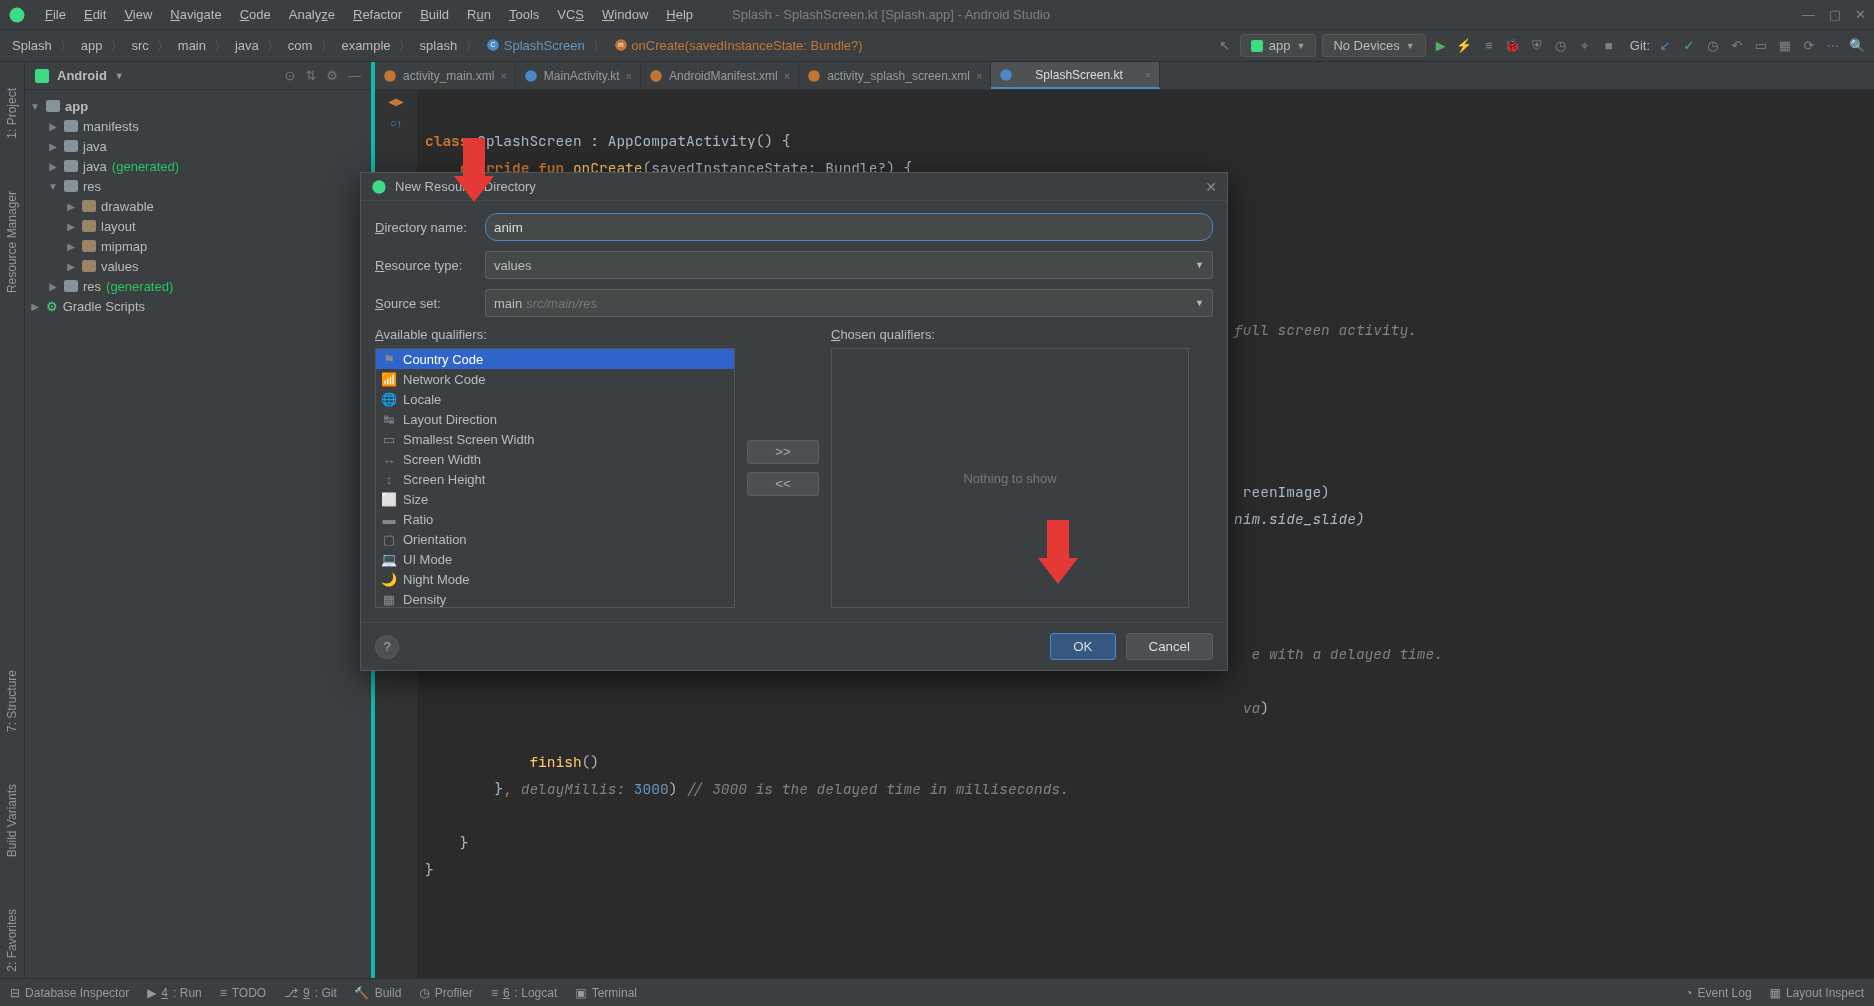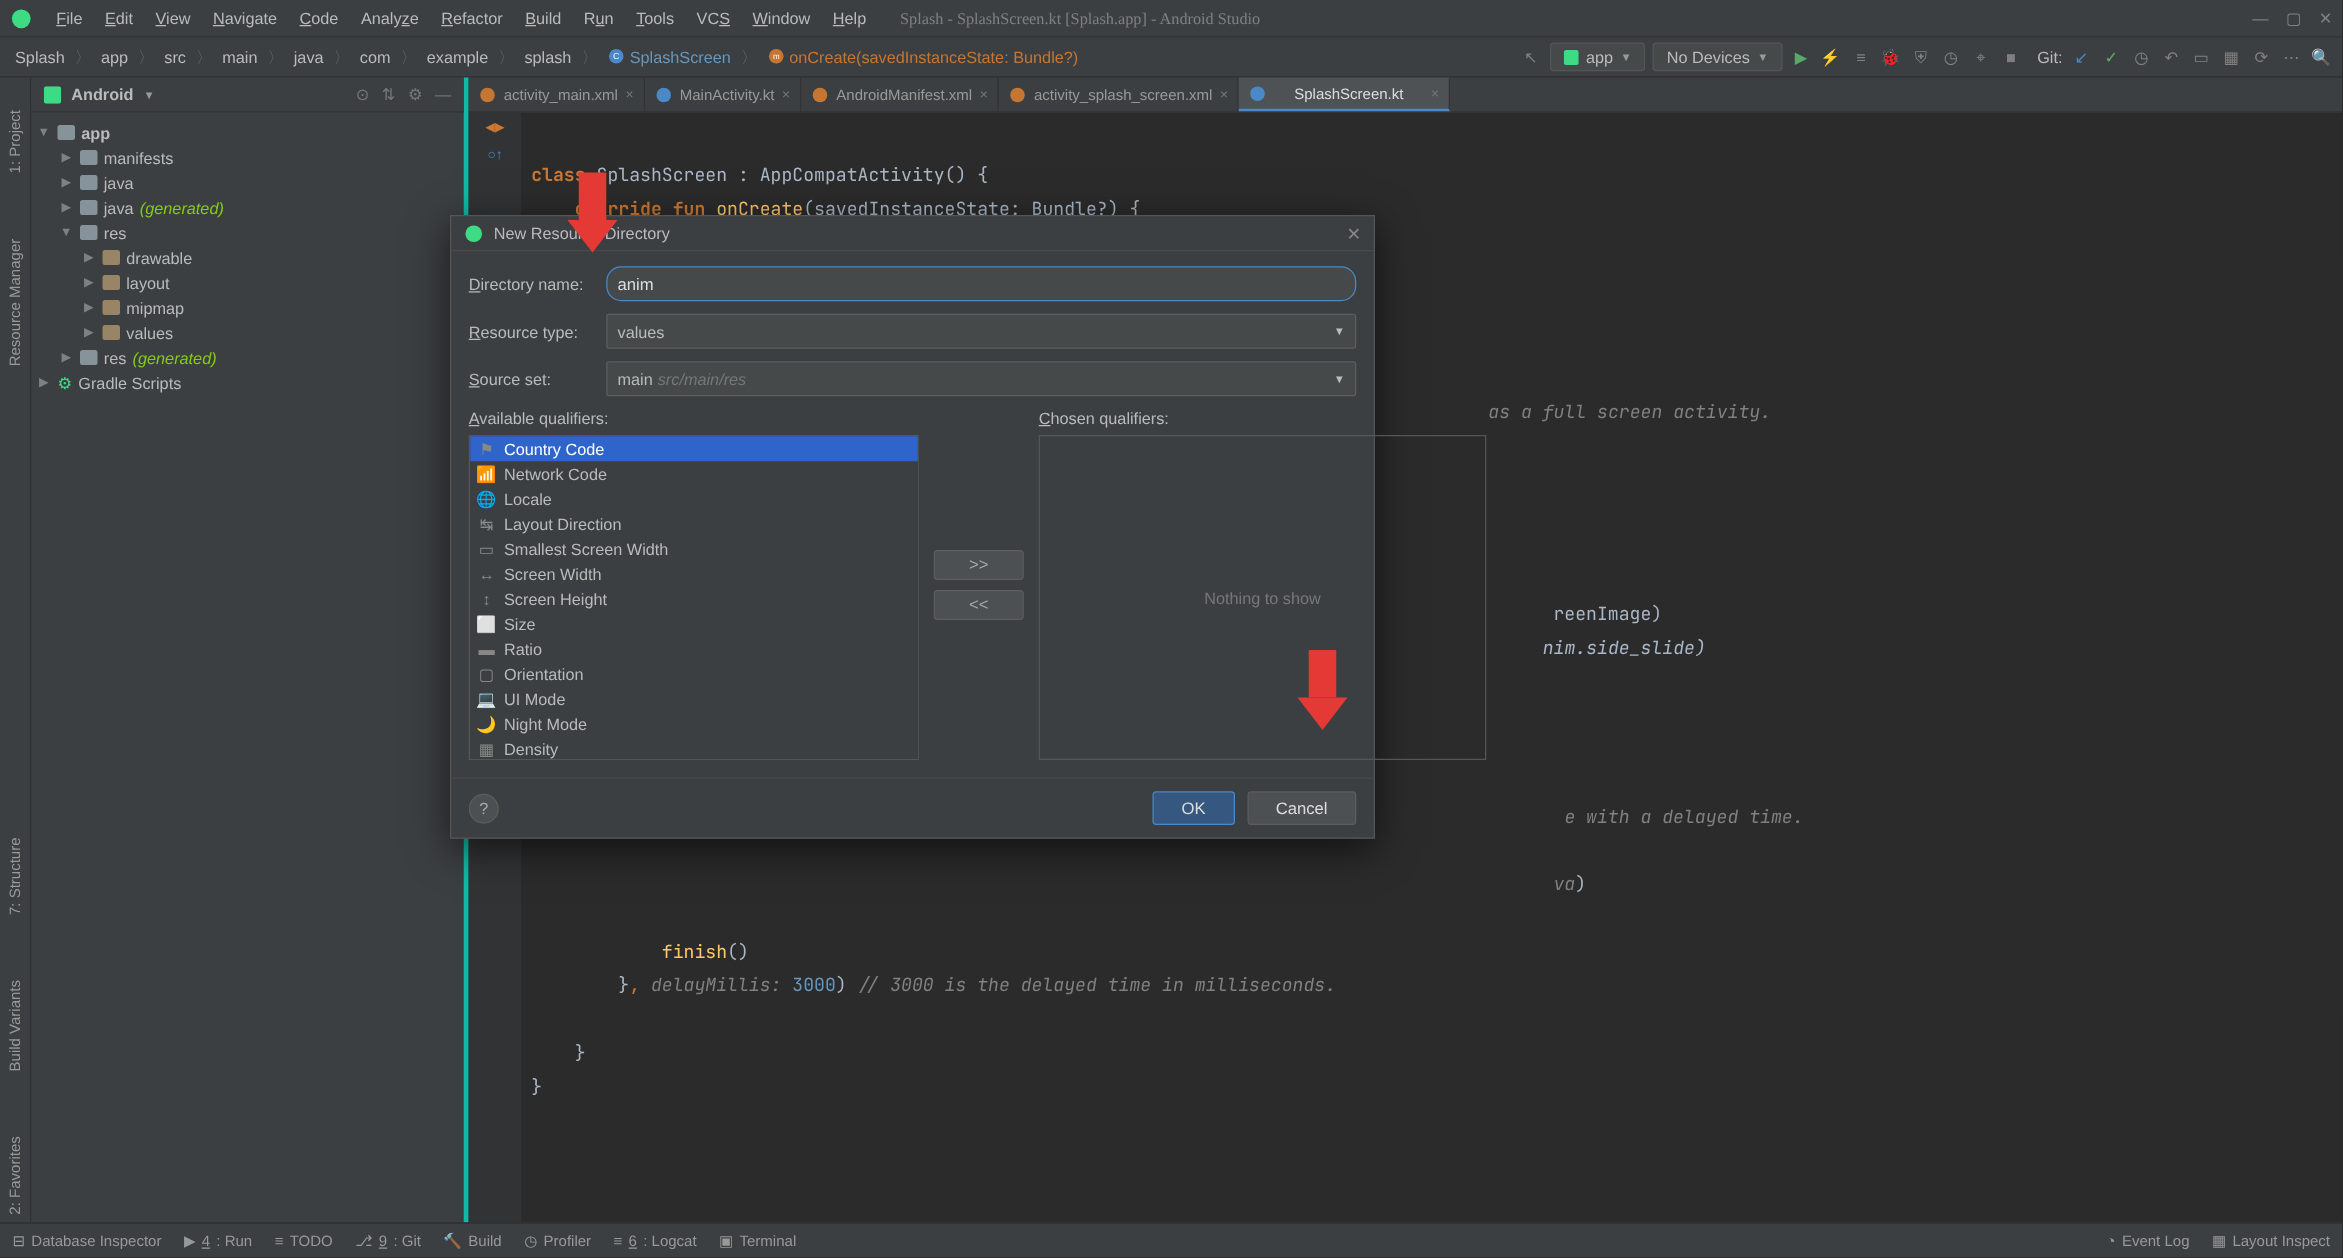--- a/index.html
+++ b/index.html
@@ -19,21 +19,21 @@
   height: 30px;
   background: #3c3f41;
   display: flex;
   align-items: center;
   padding: 0 8px;
   border-bottom: 1px solid #333;
 }
 .menubar .logo { width: 18px; height: 18px; margin-right: 10px; }
 .menubar .menu-item { padding: 0 9px; color: #bbbbbb; cursor: pointer; }
 .menubar .menu-item u { text-decoration: underline; }
-.menubar .title { margin-left: 18px; color: #808080; font-family: Liberation Serif, serif; }
+.menubar .title { margin-left: 30px; color: #808080; }
 .menubar .right { margin-left: auto; display: flex; gap: 14px; color: #808080; }
 
 
 .toolbar {
   height: 32px;
   background: #3c3f41;
   display: flex;
   align-items: center;
   padding: 0 8px;
   border-bottom: 1px solid #2d2f30;
@@ -88,21 +88,21 @@
   background: #3c3f41;
   border-bottom: 1px solid #333;
   gap: 8px;
 }
 .project-header .title { font-weight: bold; color: #bbb; }
 .project-header .right-icons { margin-left: auto; display: flex; gap: 10px; color: #777; }
 .tree { padding: 6px 4px; }
 .tree-row { display: flex; align-items: center; height: 20px; color: #bbbbbb; gap: 5px; }
 .tree-row .arrow { width: 12px; text-align: center; color: #808080; font-size: 10px; }
 .tree-row .folder-icon { width: 14px; height: 12px; background: #87939a; border-radius: 2px; display: inline-block;}
-.tree-row .gen { color: #84cc16; font-style: italic; }
+.tree-row .gen { color: #22c55e; }
 .tree-row.bold { font-weight: bold; }
 .indent1 { margin-left: 18px; }
 .indent2 { margin-left: 36px; }
 
 
 .editor-area {
   position: absolute;
   left: 375px;
   right: 0;
   top: 62px;
@@ -170,21 +170,21 @@
 }
 .statusbar .item { display: flex; align-items: center; gap: 5px; }
 .statusbar .item u { text-decoration: underline; }
 .statusbar .right { margin-left: auto; display: flex; gap: 18px; }
 
 
 .dialog {
   position: absolute;
   left: 360px;
   top: 172px;
-  width: 740px;
+  width: 868px;
   background: #3c3f41;
   border: 1px solid #555;
   box-shadow: 0 8px 30px rgba(0,0,0,0.6);
 }
 .dialog-title {
   height: 28px;
   display: flex;
   align-items: center;
   padding: 0 10px;
   border-bottom: 1px solid #4a4a4a;

